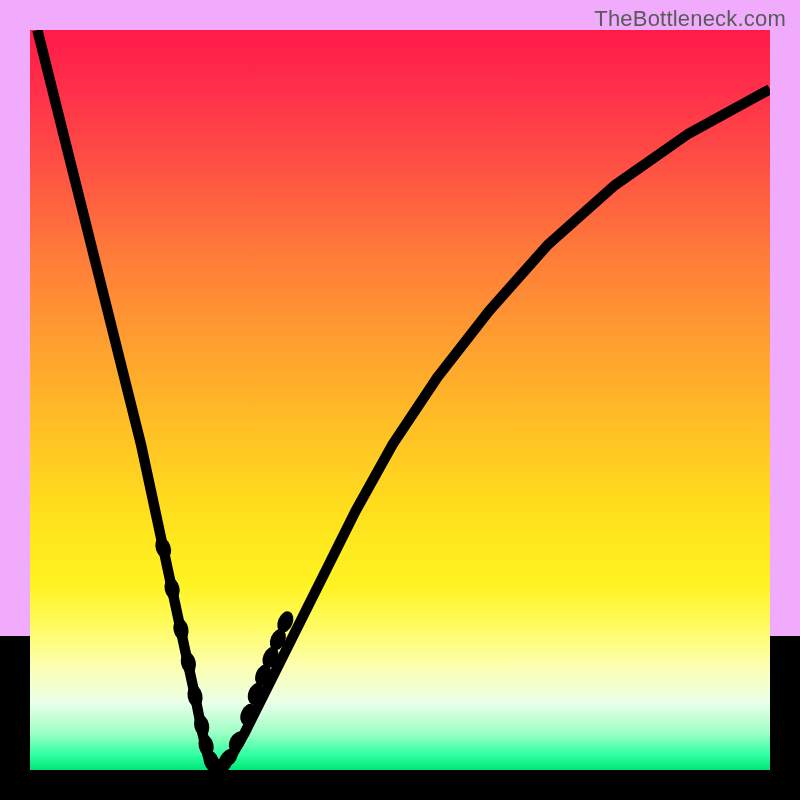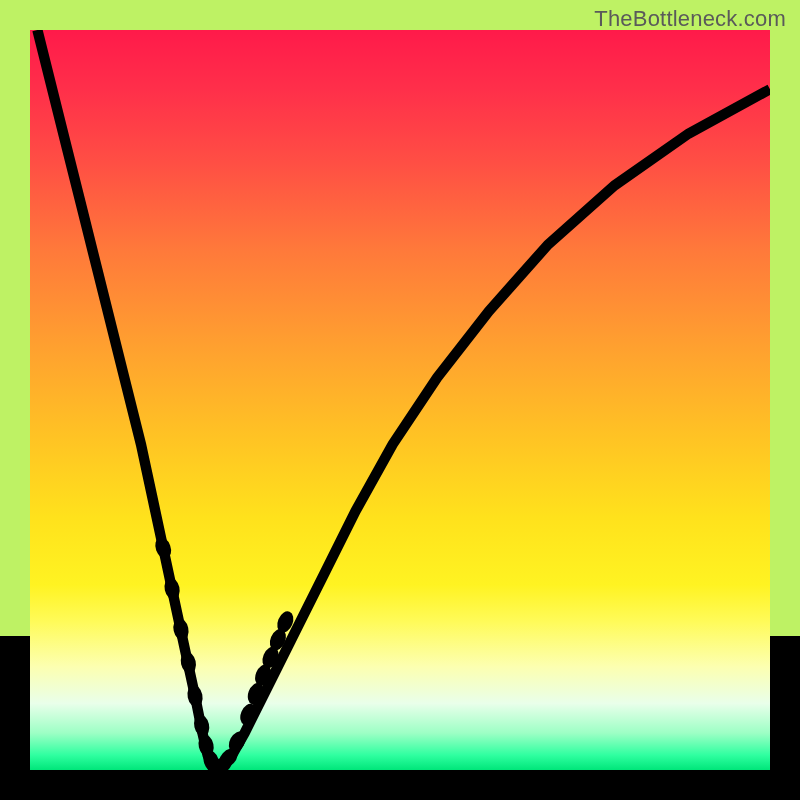--- a/index.html
+++ b/index.html
@@ -10,21 +10,21 @@
     overflow: hidden;
     background: #000;
     font-family: Arial, Helvetica, sans-serif;
   }
   .frame {
     position: absolute;
     left: 0;
     top: 0;
     width: 800px;
     height: 636px;
-    background: #bef264;
+    background: #f0abfc;
   }
   .plot {
     position: absolute;
     left: 30px;
     top: 30px;
     width: 740px;
     height: 740px;
     overflow: hidden;
   }
   .gradient {

